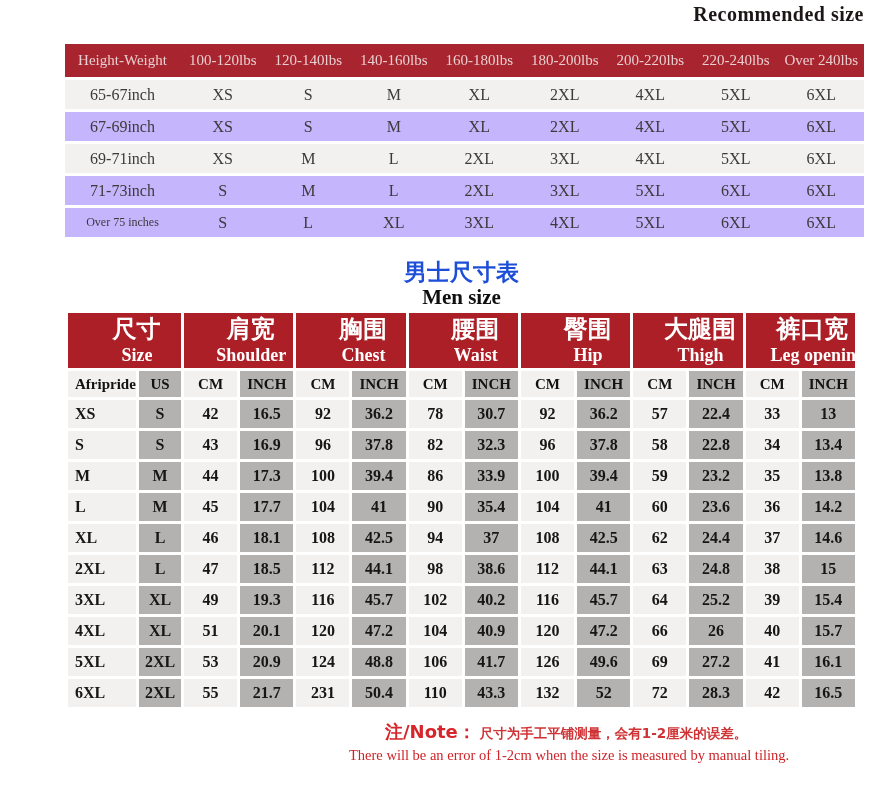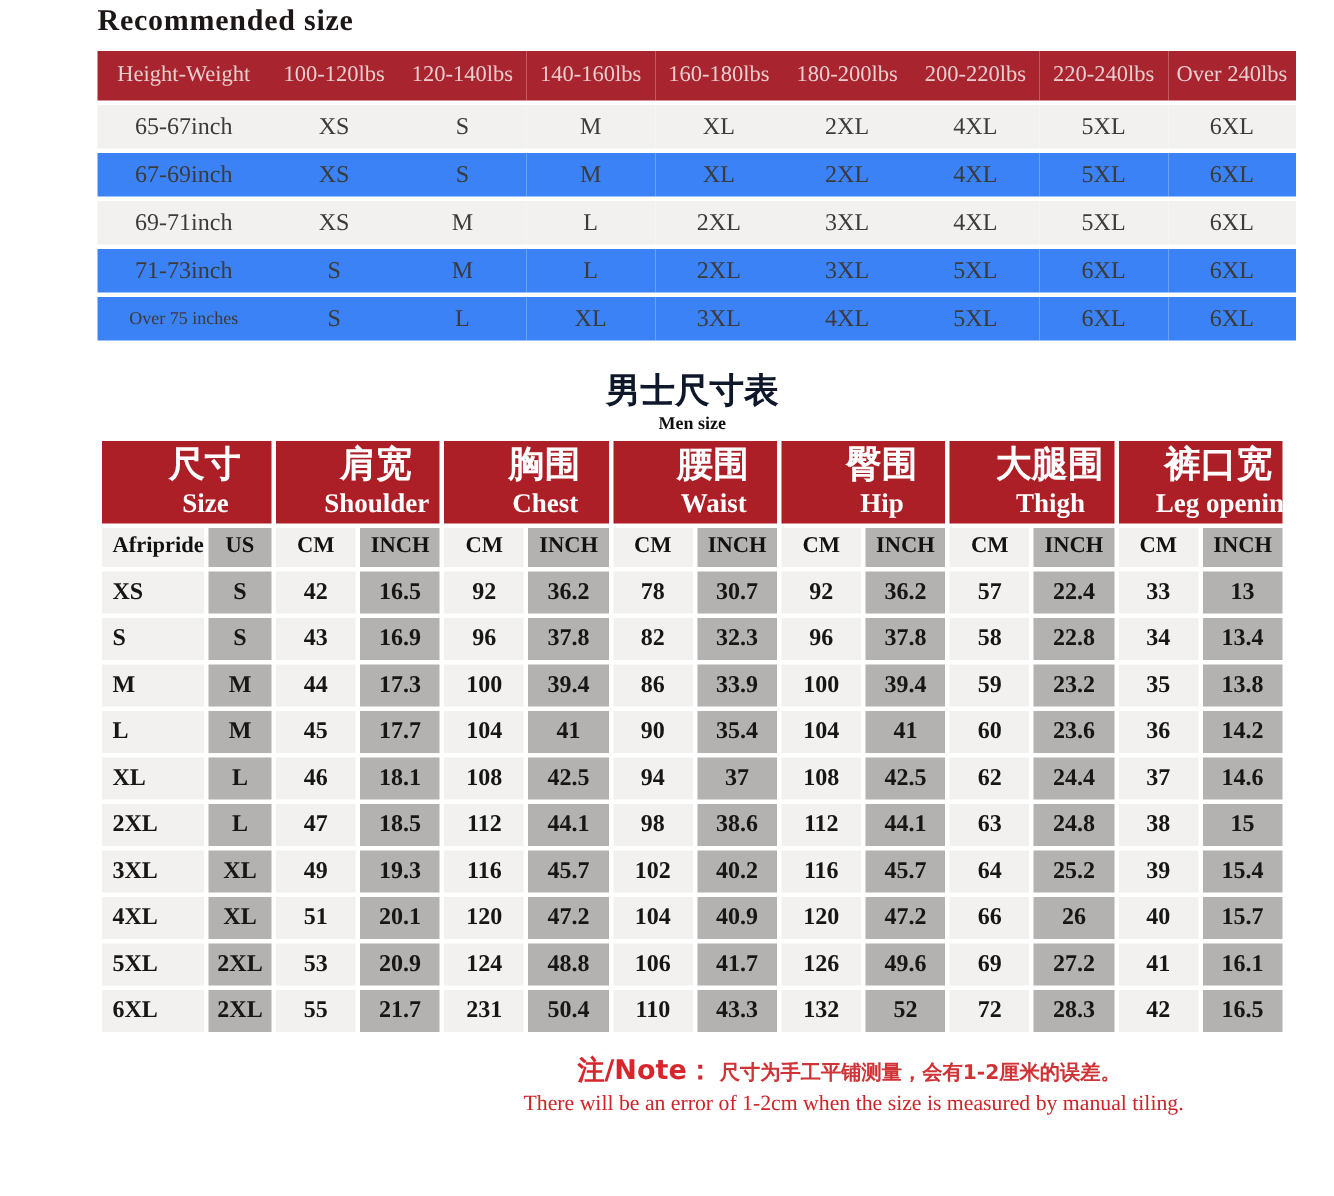--- a/index.html
+++ b/index.html
@@ -6,58 +6,58 @@
   html, body { margin: 0; padding: 0; background: #ffffff; }
   body {
     width: 889px; height: 797px;
     font-family: "Liberation Serif", serif;
     overflow: hidden;
   }
   .page { width: 889px; height: 797px; position: relative; }
 
   
   .rec-title {
-    width: 799px; margin: 3px 0 5px 65px;
-    text-align: left;
+    width: 799px; margin: 3px 0 15px 65px;
+    text-align: right;
     font-size: 20px; font-weight: bold; color: #1c1716;
     letter-spacing: 0.5px;
   }
   table { border-collapse: separate; }
   .rec-table {
     margin-left: 65px; width: 799px;
     border-spacing: 0 3px; table-layout: fixed;
   }
   .rec-table th {
     background: #a8242e; color: #e9cfd0;
     font-weight: normal; font-size: 15px;
     height: 33px; text-align: center;
     white-space: nowrap; overflow: hidden;
   }
   .rec-table td {
     font-size: 16px; color: #3b3b3b;
     text-align: center; height: 29px;
     white-space: nowrap;
   }
   .rec-table tr.light td { background: #f2f1ef; }
-  .rec-table tr.dark  td { background: #3b82f6; }
+  .rec-table tr.dark  td { background: #c4b5fd; }
   .rec-table td.small-label { font-size: 12px; }
   .col-rec-label { width: 115px; }
 
   
   .men-title-zh {
     width: 793px; margin: 20px 0 0 65px;
     text-align: center;
-    font-family: Liberation Mono, monospace;
-    font-weight: bold; font-size: 23px; color: #0f172a;
+    font-family: Liberation Serif, serif;
+    font-weight: bold; font-size: 23px; color: #1d4ed8;
     line-height: 1.1;
   }
   .men-title-en {
     width: 793px; margin: 1px 0 2px 65px;
     text-align: center;
-    font-weight: bold; font-size: 12px; color: #0f0f0f;
+    font-weight: bold; font-size: 21px; color: #0f0f0f;
     line-height: 1.05;
   }
   .men-table {
     margin-left: 65px; width: 793px;
     border-spacing: 3px; table-layout: fixed;
   }
   .men-table th.group {
     background: #ac1f26; color: #ffffff;
     height: 55px; padding: 0; vertical-align: middle;
   }

